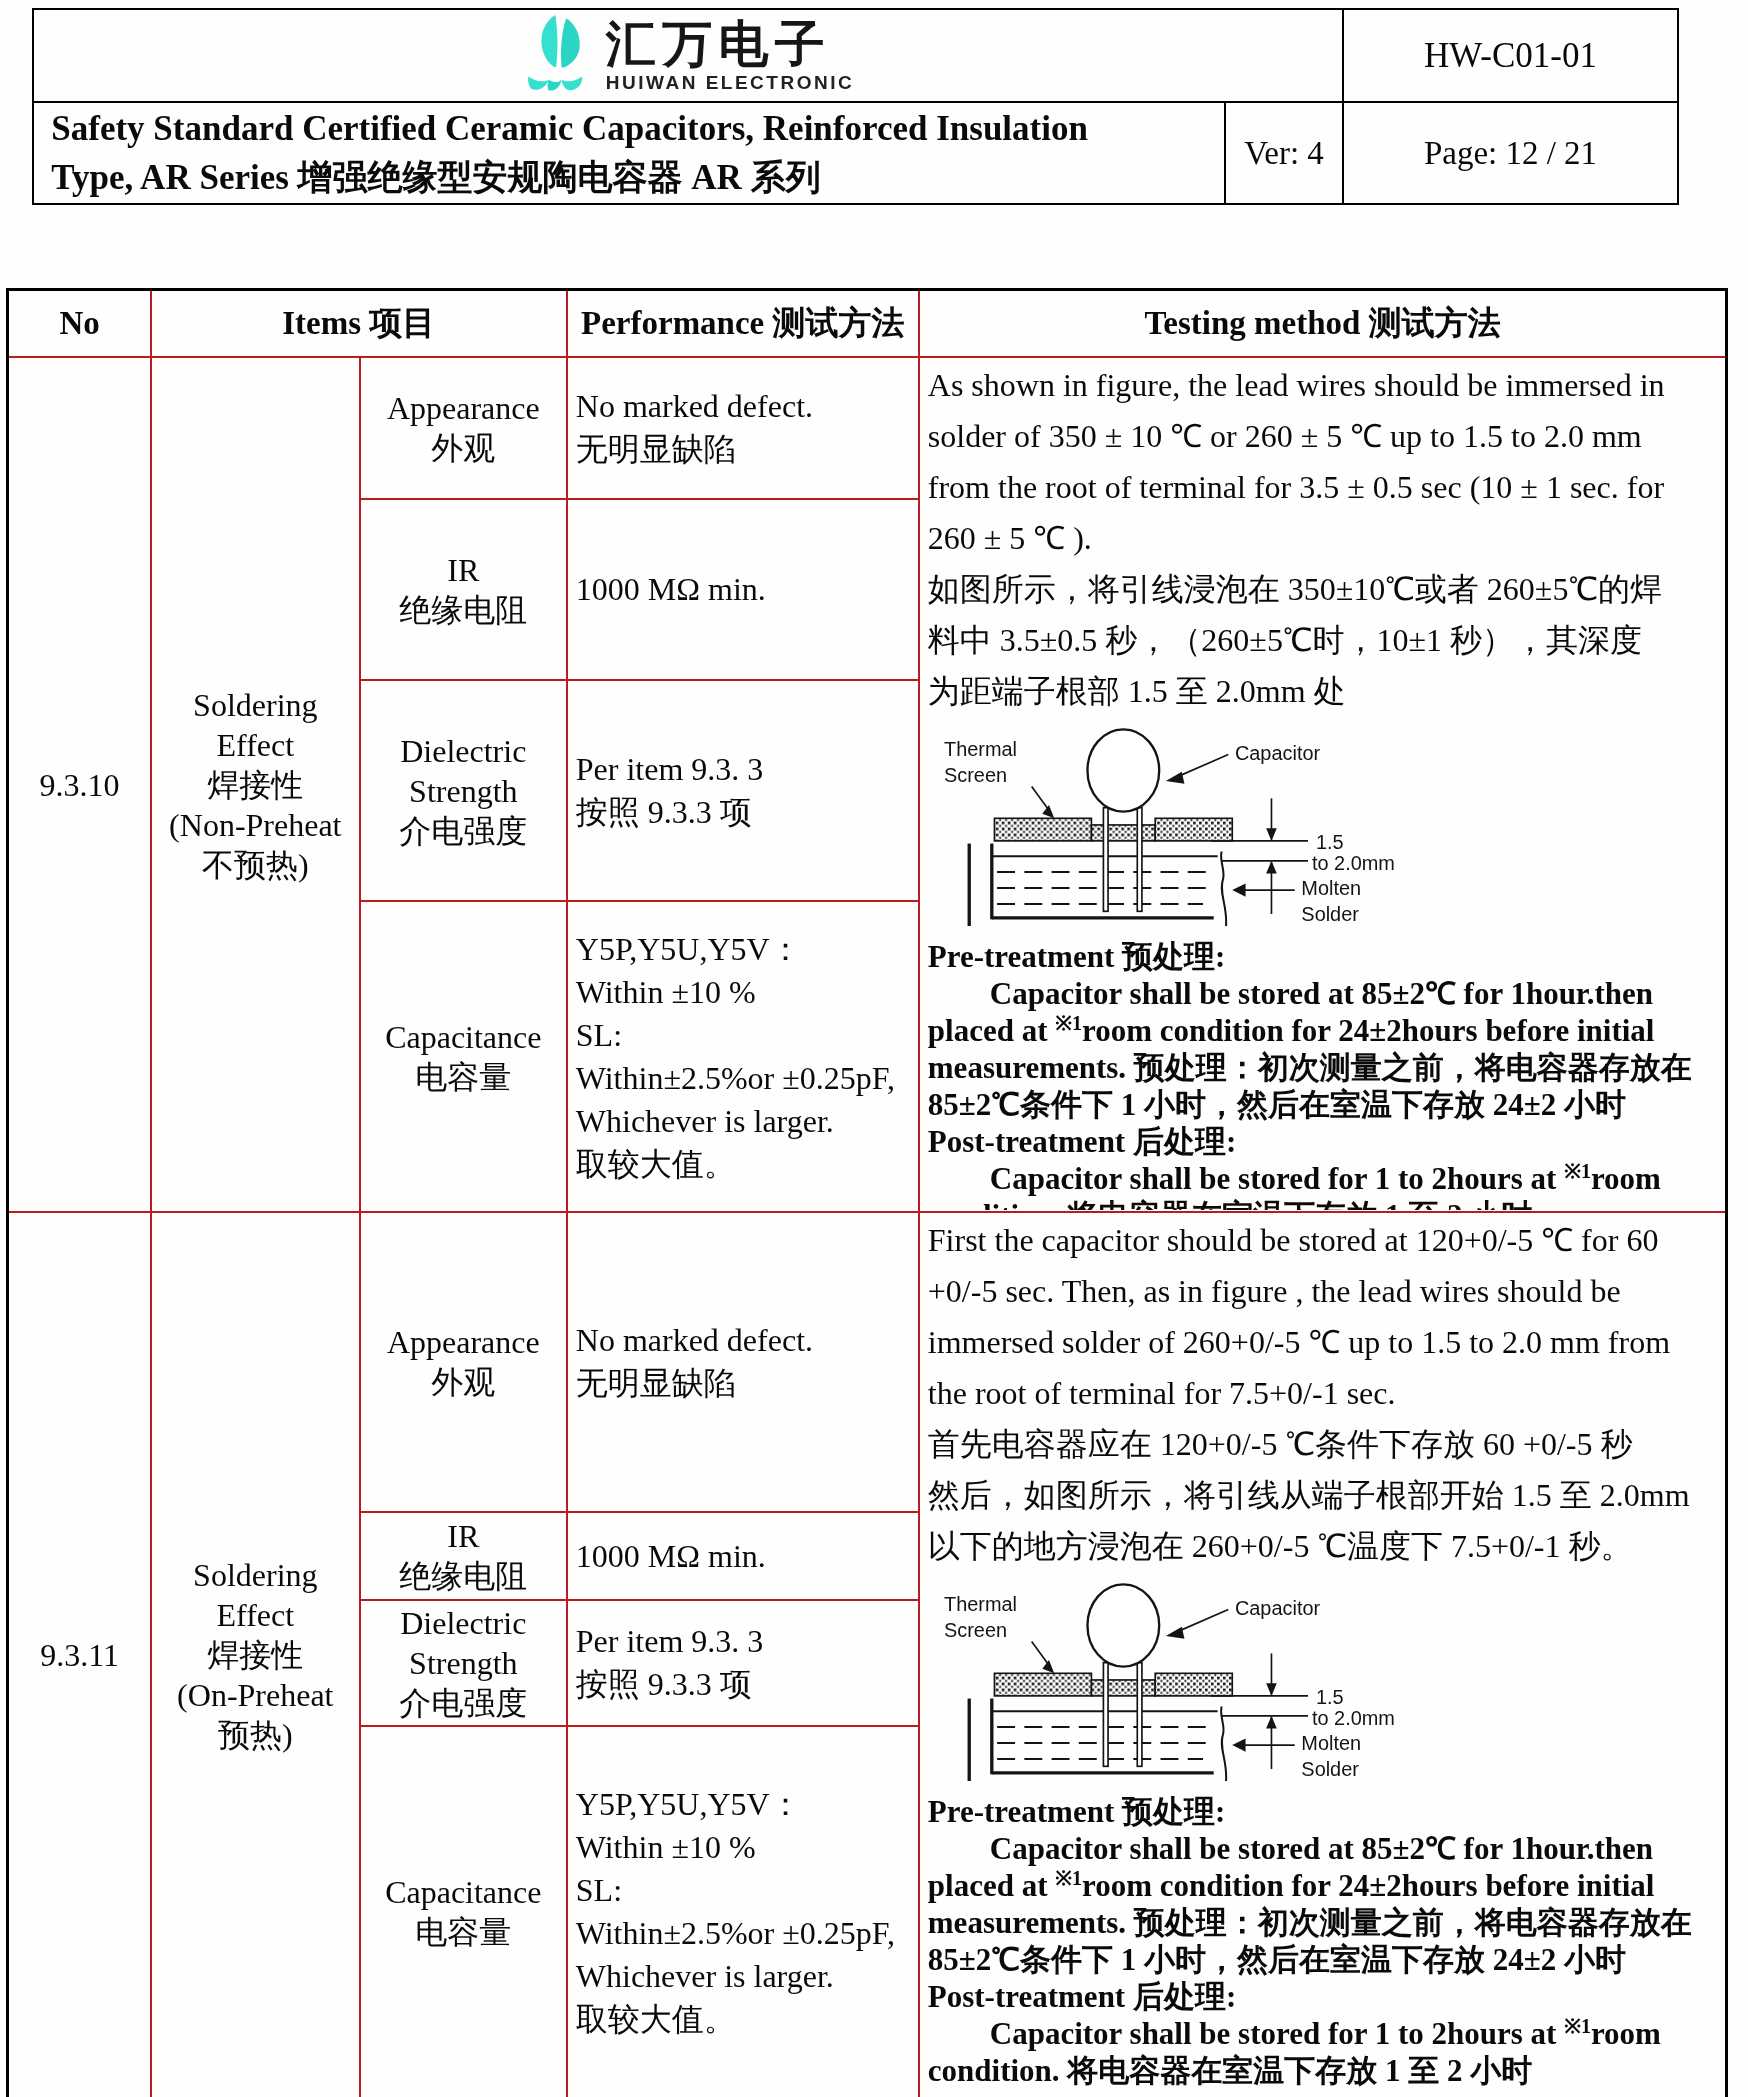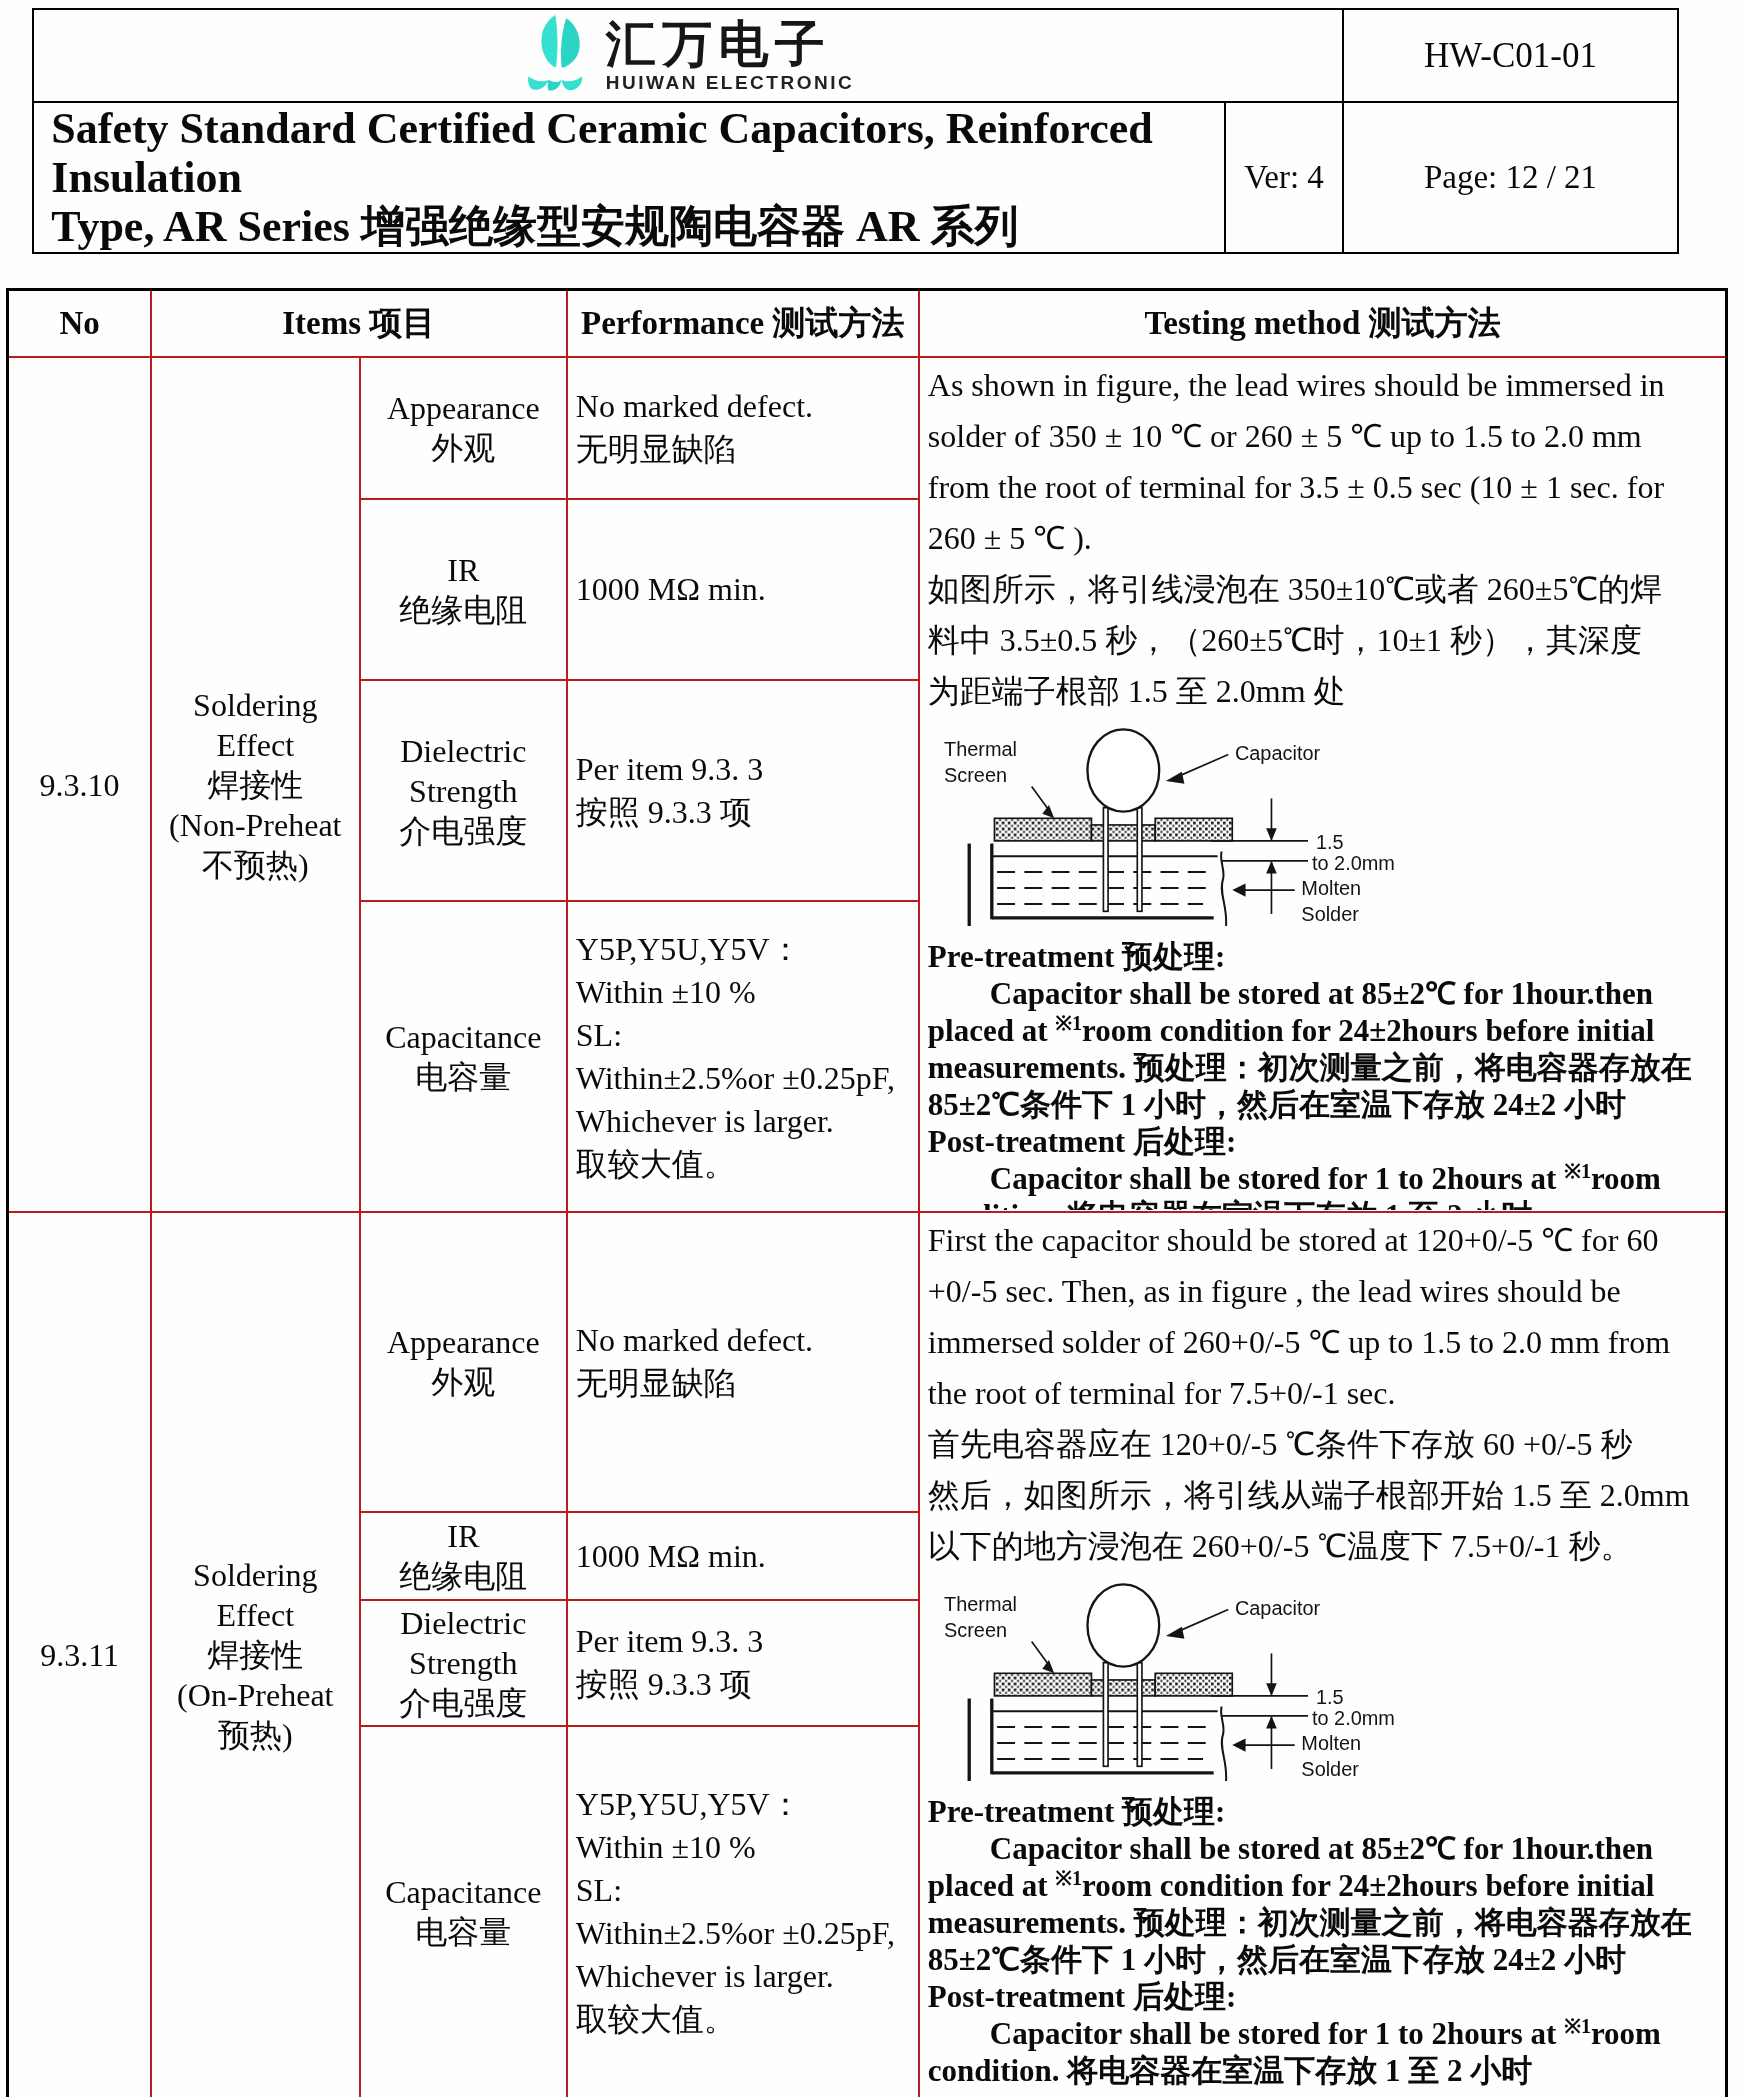--- a/index.html
+++ b/index.html
@@ -15,21 +15,21 @@
   .hdr .r2{height:98px;}
   .logo-cell{text-align:center;vertical-align:middle;}
   .logo-wrap{display:flex;align-items:center;justify-content:center;gap:8px;}
   .logo-mark{width:76px;height:82px;display:block;}
   .logo-text{display:flex;flex-direction:column;align-items:flex-start;}
   .logo-cn{font-family:"Liberation Sans",sans-serif;font-weight:bold;font-size:50px;
            letter-spacing:6.3px;line-height:54px;color:#161616;}
   .logo-en{font-family:"Liberation Sans",sans-serif;font-weight:bold;font-size:19px;
            letter-spacing:2.5px;color:#222;margin-top:1.6px;}
   .docno-cell{text-align:center;vertical-align:middle;font-size:35px;}
-  .title-cell{vertical-align:middle;font-weight:bold;font-size:44px;line-height:49px;
+  .title-cell{vertical-align:middle;font-weight:bold;font-size:35px;line-height:49px;
               padding-left:17.3px;white-space:pre-line;}
   .ver-cell,.pg-cell{text-align:center;vertical-align:middle;font-size:33px;}
 
   
   .spec{position:absolute;left:6.3px;top:288px;width:1720px;border:3.2px solid #000;}
   .spec td{border:2px solid #b91c1c;font-size:32px;}
   .spec .hrow td{height:63px;font-weight:bold;text-align:center;vertical-align:middle;
                  font-size:33px;}
   .cell-c{text-align:center;vertical-align:middle;line-height:40px;white-space:pre-line;}
   .cell-p{vertical-align:middle;text-align:left;padding:3.2px 4.7px 3.2px 8px;

